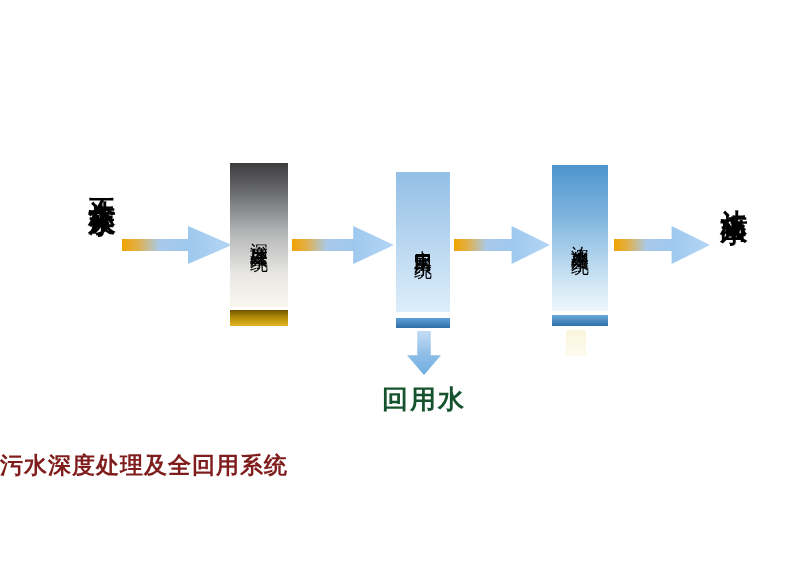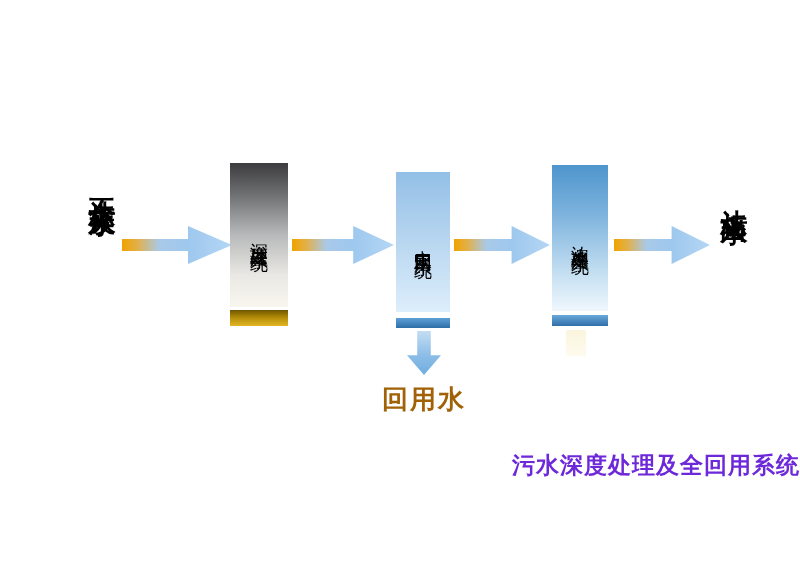--- a/index.html
+++ b/index.html
@@ -52,25 +52,25 @@
   .h-arrow.a3{left:454px;top:226px;width:96px;}
   .h-arrow.a4{left:614px;top:226px;width:96px;}
   
   .d-arrow{
     position:absolute;left:407px;top:331px;width:34px;height:44px;
     background:linear-gradient(180deg,#c3ddf3 0%,#8dbde8 55%,#6fadde 100%);
     clip-path:polygon(30% 0,70% 0,70% 55%,100% 55%,50% 100%,0 55%,30% 55%);
   }
   .reuse-label{
     position:absolute;left:372px;top:382px;width:104px;text-align:center;
-    font-size:26px;font-weight:bold;color:#a16207;letter-spacing:2px;
+    font-size:26px;font-weight:bold;color:#14532d;letter-spacing:2px;
   }
   .caption{
-    position:absolute;left:0;top:450px;width:800px;text-align:right;
-    font-size:23px;font-weight:bold;color:#6d28d9;letter-spacing:1px;
+    position:absolute;left:0;top:450px;width:800px;text-align:left;
+    font-size:23px;font-weight:bold;color:#7f1d1d;letter-spacing:1px;
   }
   .faint-mark{
     position:absolute;left:566px;top:330px;width:20px;height:26px;
     background:linear-gradient(180deg,#f6ecc0,#fdf8e2);
     opacity:.55;border-radius:2px;
   }
 </style>
 </head>
 <body>
 

